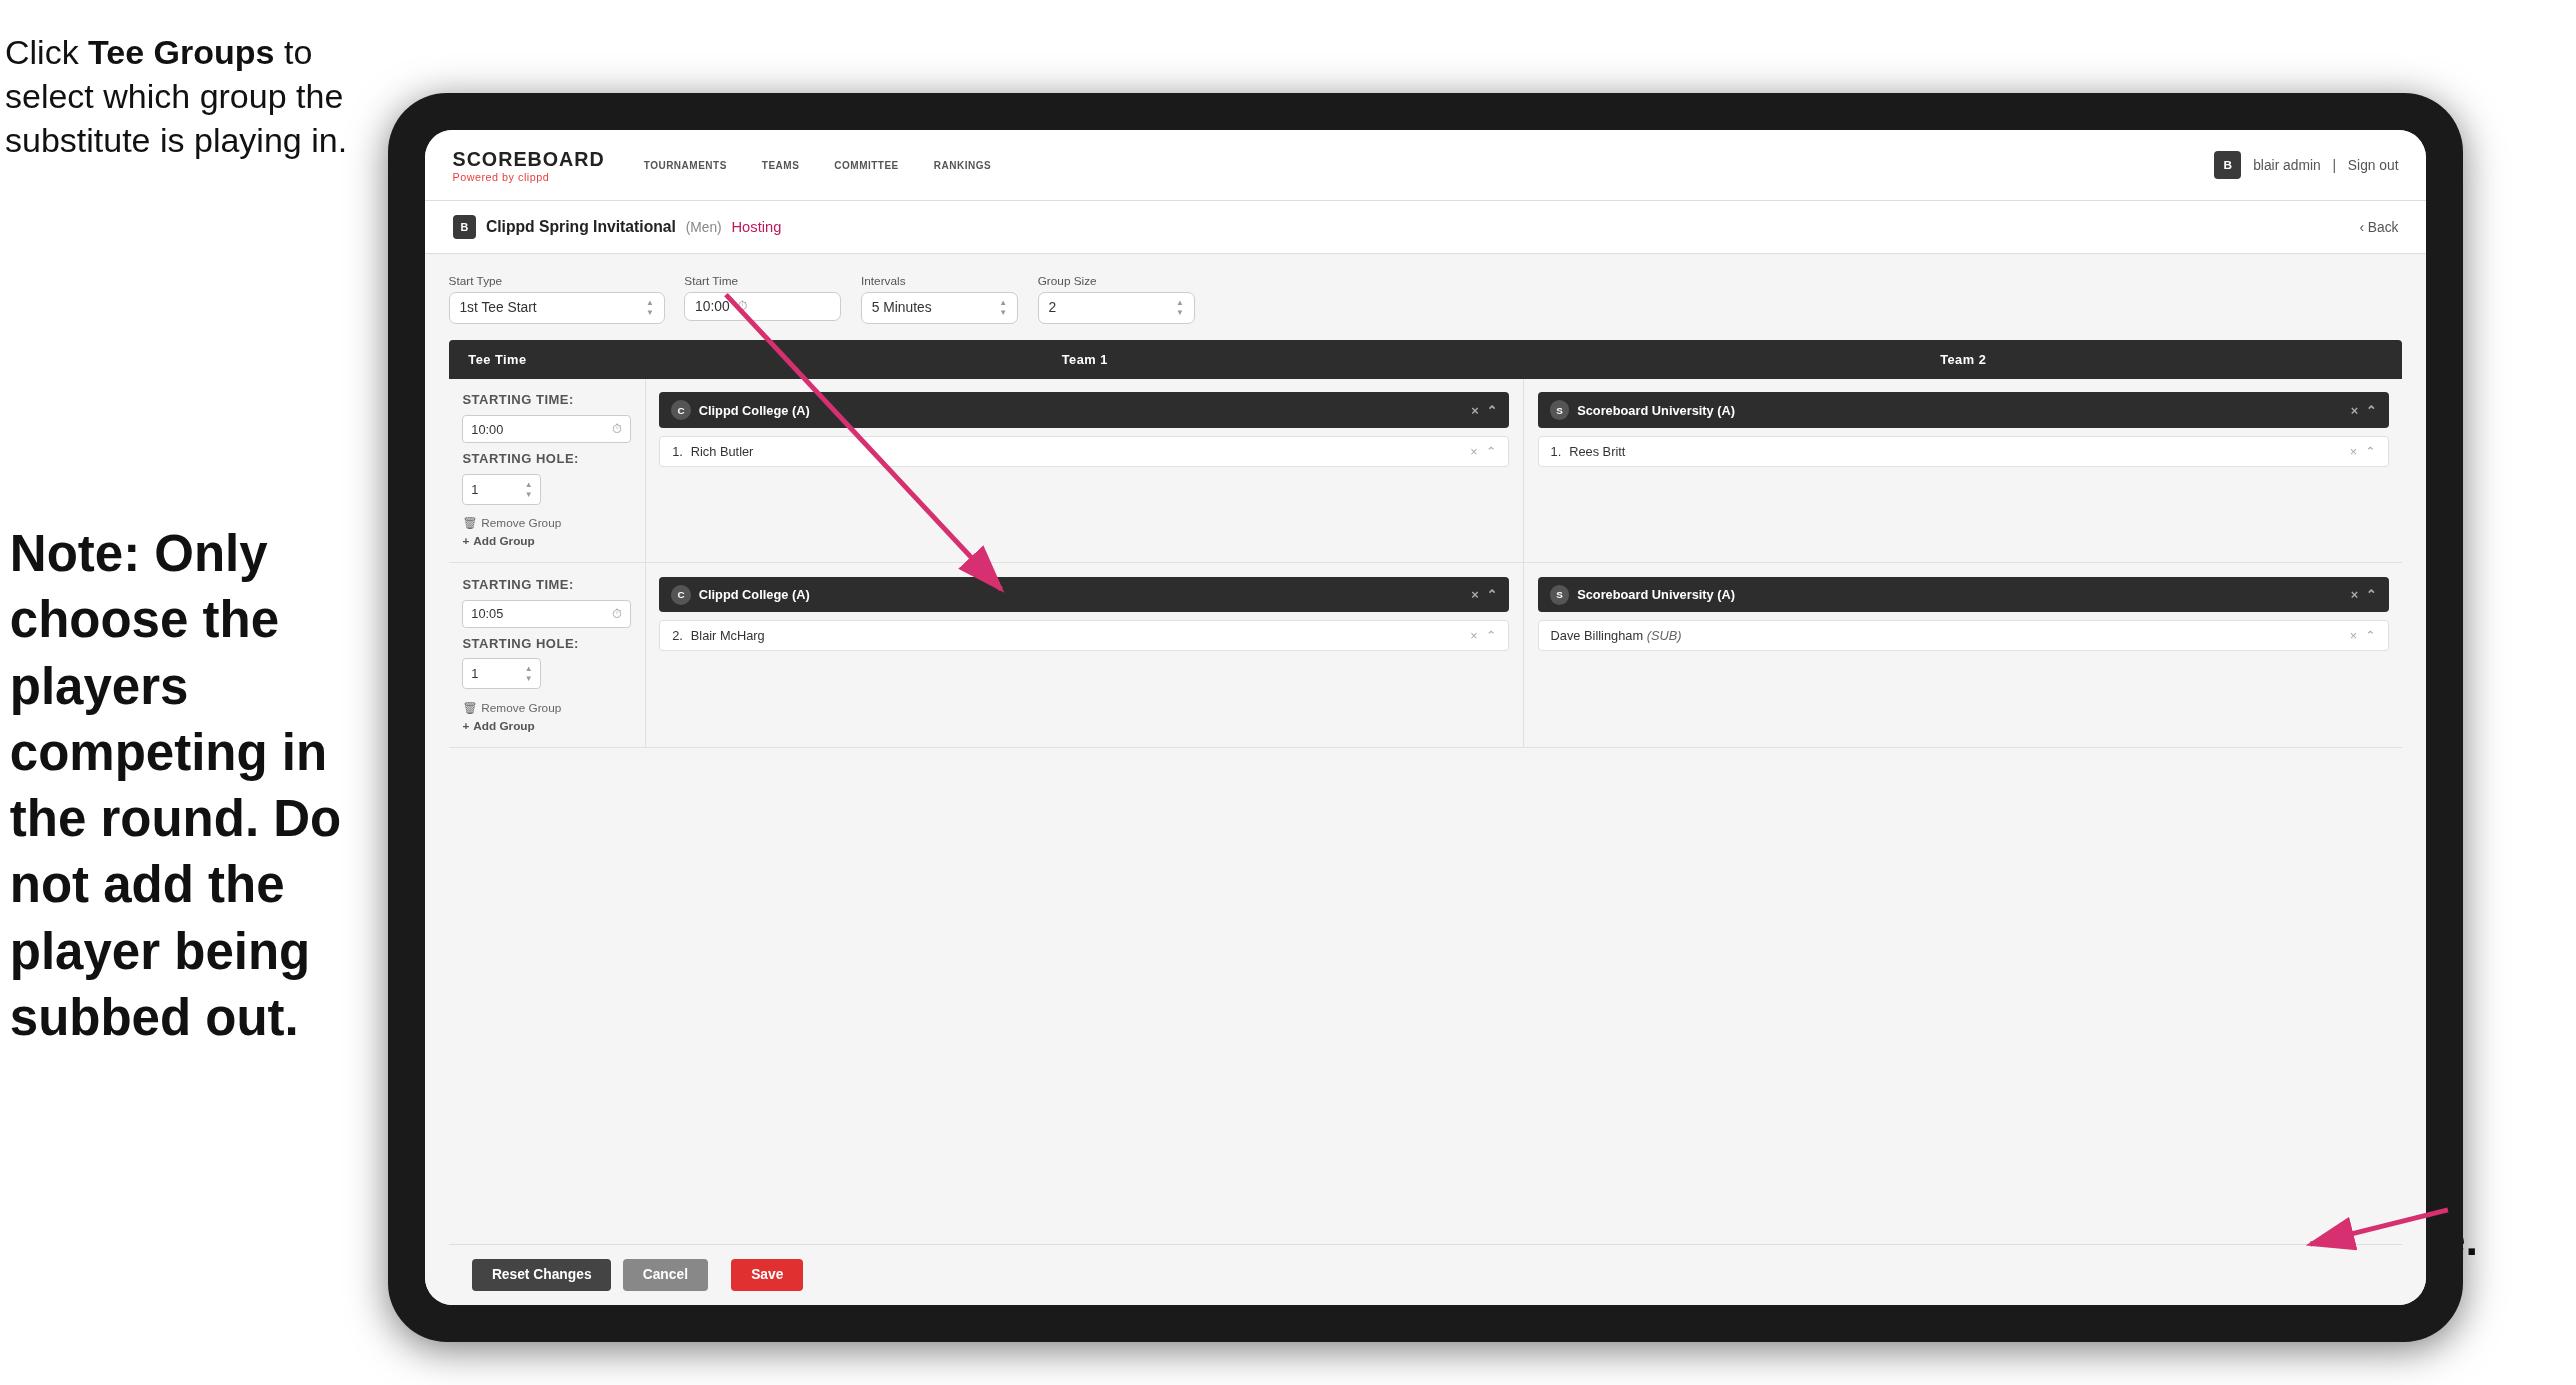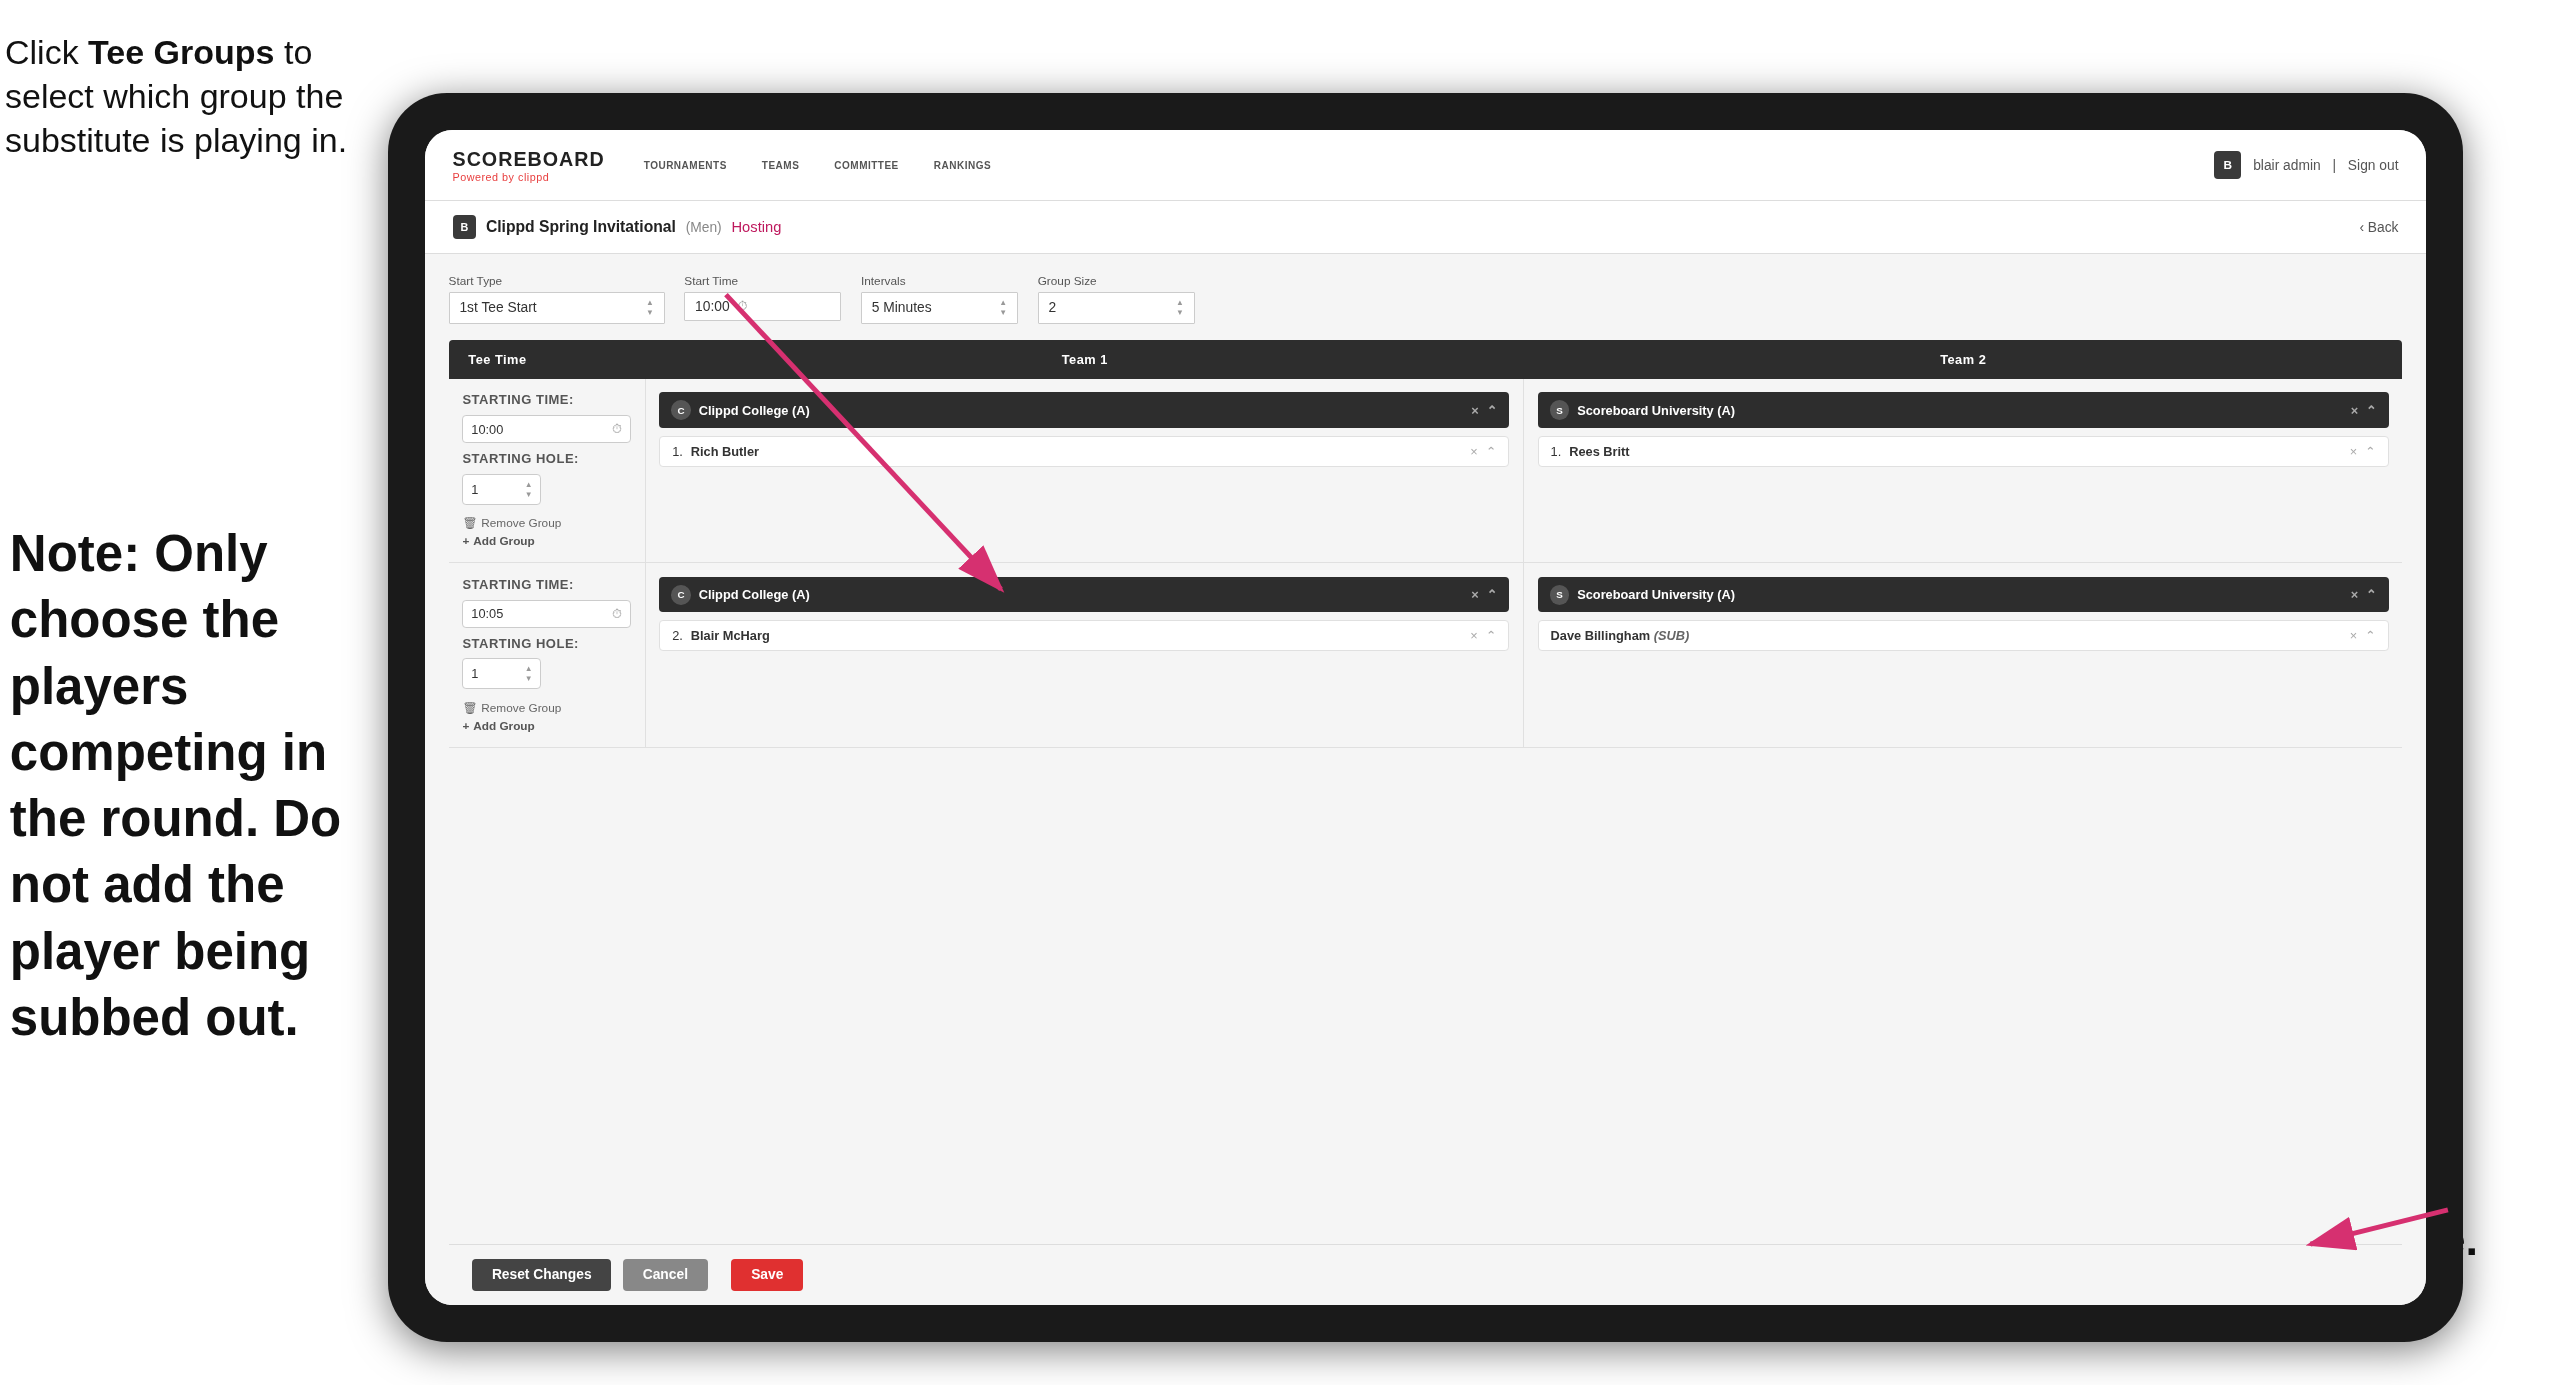--- a/index.html
+++ b/index.html
@@ -197,21 +197,21 @@
     .config-label {
       font-size: 11.8px;
       color: #555;
       font-weight: 500;
     }
     .config-input {
       display: flex;
       align-items: center;
       background: #fff;
       border: 1px solid #ccc;
-      border-radius: 1px;
+      border-radius: 7px;
       padding: 5.9px 9.8px;
       font-size: 13.8px;
       color: #333;
       gap: 7.9px;
       min-width: 157px;
     }
     .config-input.wide { min-width: 216px; }
     .spinner-btn {
       display: flex;
       flex-direction: column;
@@ -375,21 +375,21 @@
       display: flex;
       align-items: center;
       background: #fff;
       border: 1px solid #e0e0e0;
       border-radius: 3.9px;
       padding: 6.9px 11.8px;
       font-size: 12.8px;
       color: #333;
       gap: 7.9px;
     }
-    .player-name { flex: 1; font-weight: bold; }
+    .player-name { flex: 1; }
     .player-sub {
       font-style: italic;
       color: #666;
     }
 
     
     .footer-bar {
       background: #f5f5f5;
       padding: 13.8px 23.6px;
       display: flex;

